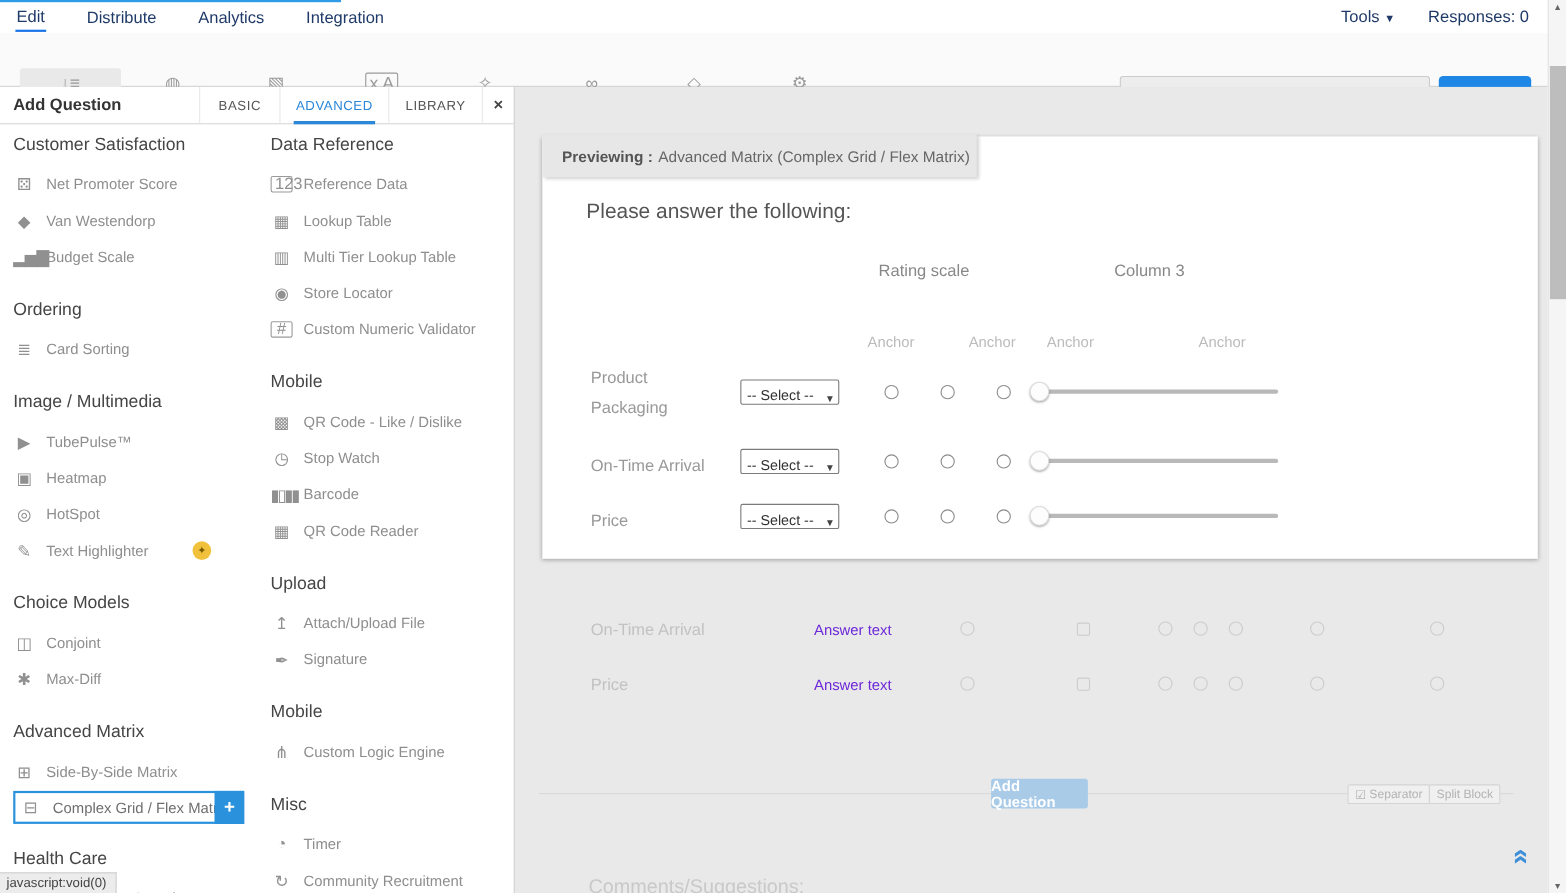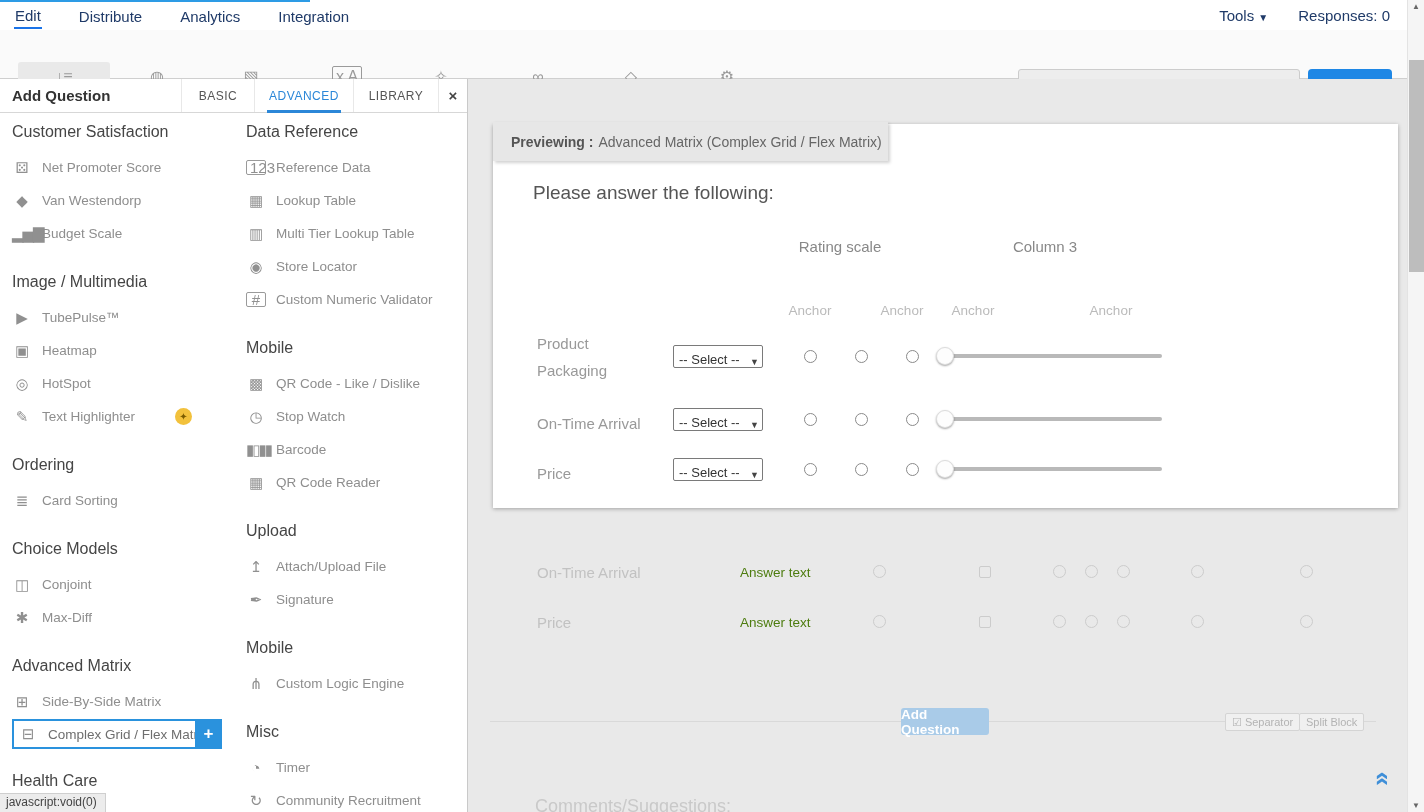--- a/index.html
+++ b/index.html
@@ -110,21 +110,21 @@
   .sel-box .sv { flex:1; }
   .sel-box .sc { font-size:9px; color:#444; }
   .radio { position:absolute; width:13px; height:13px; border:1px solid #8a8a8a; border-radius:50%;
            background:#fff; cursor:pointer; }
   .slider { position:absolute; width:224px; height:4px; background:#b9b9b9; border-radius:2px; }
   .knob { position:absolute; left:-2px; top:-7px; width:18px; height:18px; border-radius:50%;
           background:#fdfdfd; border:1px solid #ddd; box-shadow:0 1px 2px rgba(0,0,0,.35); cursor:pointer; }
 
   
   .dim-label { position:absolute; font-size:15px; color:#c2c2c2; }
-  .dim-answer { position:absolute; font-size:13.5px; color:#4d7c0f; }
+  .dim-answer { position:absolute; font-size:13.5px; color:#6d28d9; }
   .dim-radio { position:absolute; width:13px; height:13px; border:1px solid #ccc; border-radius:50%; background:transparent; }
   .dim-check { position:absolute; width:12px; height:12px; border:1px solid #ccc; border-radius:2px; }
   .hr-line { position:absolute; left:22px; width:886px; height:1px; background:#d9d9d9; }
   .addq-btn { position:absolute; width:88px; height:27px; background:#a9cbe8; border-radius:3px;
               color:#fff; font-size:13.5px; font-weight:bold; display:flex; align-items:center;
               justify-content:center; cursor:pointer; }
   .mini-btn { position:absolute; height:18px; border:1px solid #d4d4d4; border-radius:2px;
               background:#f0f0f0; color:#b3b3b3; font-size:11px; display:flex; align-items:center;
               justify-content:center; gap:3px; padding:0 6px; cursor:pointer; }
   .scroll-top { position:absolute; left:900px; top:682px; width:24px; height:26px; color:#3f8fd8;
@@ -216,44 +216,44 @@
       <div class="pitem">
         <span class="icon">◆</span>
         <span>Van Westendorp</span>
       </div>
       <div class="pitem">
         <span class="icon bars">▂▅▇</span>
         <span>Budget Scale</span>
       </div>
     </div>
     <div class="psec">
+      <h3>Ordering</h3>
+      <div class="pitem">
+        <span class="icon">≣</span>
+        <span>Card Sorting</span>
+      </div>
+    </div>
+    <div class="psec">
       <h3>Image / Multimedia</h3>
       <div class="pitem">
         <span class="icon">▶</span>
         <span>TubePulse™</span>
       </div>
       <div class="pitem">
         <span class="icon">▣</span>
         <span>Heatmap</span>
       </div>
       <div class="pitem">
         <span class="icon">◎</span>
         <span>HotSpot</span>
       </div>
       <div class="pitem">
         <span class="icon">✎</span>
         <span>Text Highlighter</span>
         <span class="badge">✦</span>
-      </div>
-    </div>
-    <div class="psec">
-      <h3>Ordering</h3>
-      <div class="pitem">
-        <span class="icon">≣</span>
-        <span>Card Sorting</span>
       </div>
     </div>
     <div class="psec">
       <h3>Choice Models</h3>
       <div class="pitem">
         <span class="icon">◫</span>
         <span>Conjoint</span>
       </div>
       <div class="pitem">
         <span class="icon">✱</span>

